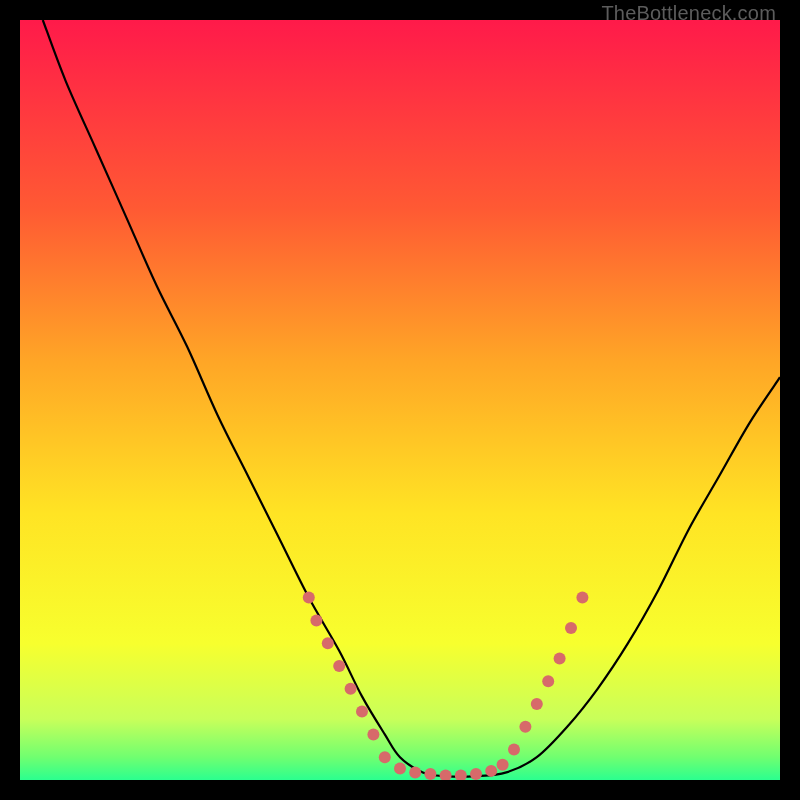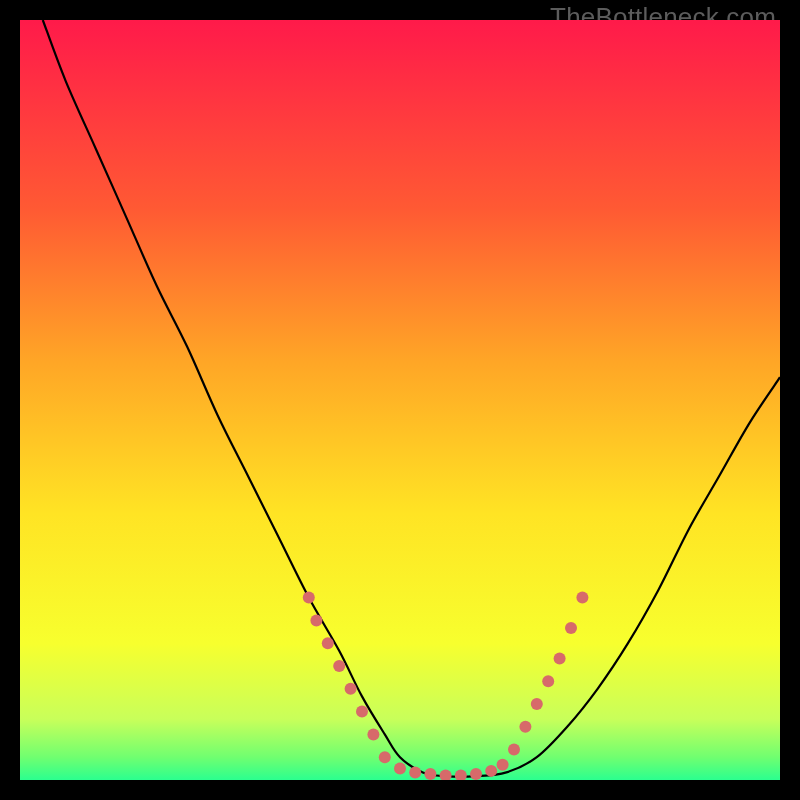--- a/index.html
+++ b/index.html
@@ -39,21 +39,21 @@
     top: 0;
     width: 760px;
     height: 760px;
     pointer-events: none;
   }
   .watermark {
     position: absolute;
     top: 2px;
     right: 24px;
     color: #5c5c5c;
-    font-size: 26px;
+    font-size: 20px;
     font-weight: 500;
     letter-spacing: 0.2px;
   }
 </style>
 </head>
 <body>
 
 <div class="watermark">TheBottleneck.com</div>
 
 <div class="frame">

